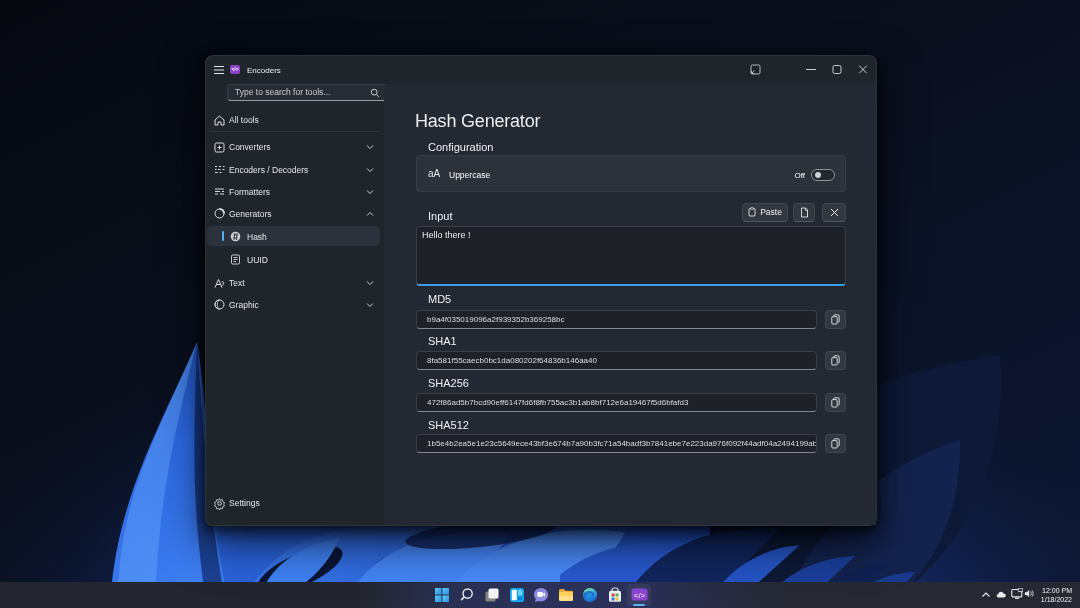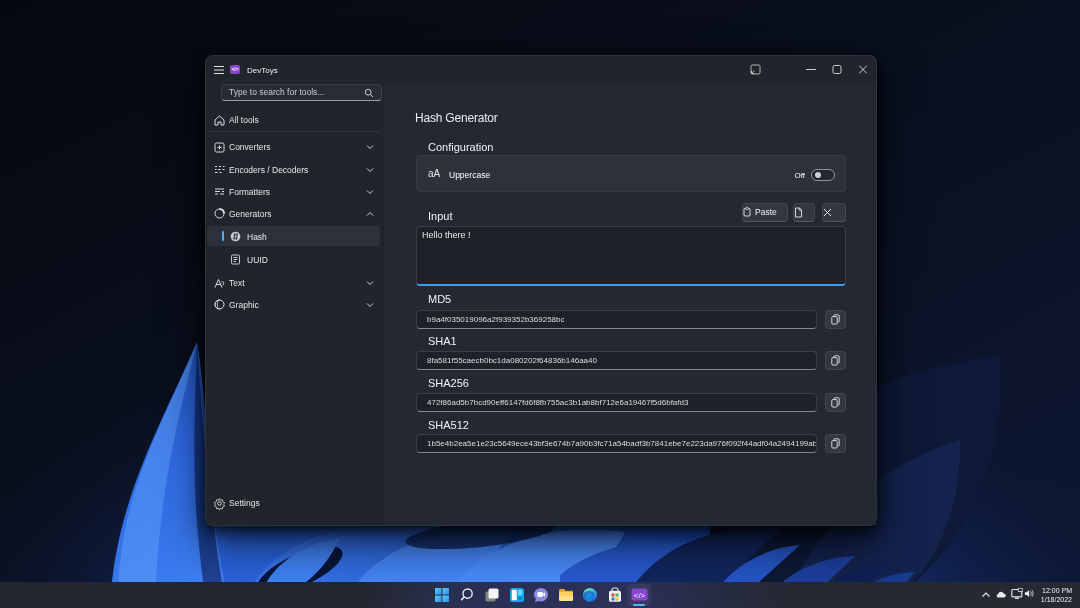--- a/index.html
+++ b/index.html
@@ -8,42 +8,42 @@
 #wall{position:absolute;left:0;top:0}
 
 #win{position:absolute;left:205px;top:55px;width:672px;height:471px;border-radius:8px;background:#20242b;box-shadow:0 18px 45px rgba(0,0,0,.62),0 8px 18px rgba(0,0,0,.5),0 3px 8px rgba(0,0,0,.45);border:1px solid rgba(255,255,255,.065)}
 #titlebar{position:absolute;left:0;top:0;width:100%;height:27px}
 #hamb{position:absolute;left:8px;top:9.5px;width:10px;height:8px}
 #applogo{position:absolute;left:24px;top:9px;width:10px;height:9px;border-radius:2px;background:#8b43c9;color:#fff;font-size:5px;line-height:9px;text-align:center;font-weight:bold}
 #apptitle{position:absolute;left:41px;top:10px;font-size:8px;color:#eceded}
 .capbtn{position:absolute;top:0;width:30px;height:27px;display:flex;align-items:center;justify-content:center}
 
 #sidebar{position:absolute;left:0;top:27px;width:178px;bottom:0}
-#search{position:absolute;left:15px;top:0.5px;width:161px;height:17.5px;background:#282c34;border:1px solid #3a3e46;border-bottom-color:#9a9da3;border-radius:4px;font-size:8.5px;color:#cbccce;line-height:15px;padding-left:7px}
+#search{position:absolute;left:21px;top:0.5px;width:161px;height:17.5px;background:#282c34;border:1px solid #3a3e46;border-bottom-color:#9a9da3;border-radius:4px;font-size:8.5px;color:#cbccce;line-height:15px;padding-left:7px}
 #search .mag{position:absolute;right:7px;top:3px}
 .nav{position:absolute;left:0;width:178px;height:22px;font-size:8.5px;color:#e6e7e9}
 .nav .ic{position:absolute;left:7px;top:4.5px;width:13px;height:13px;color:#dcdde0}
 .nav .ic2{position:absolute;left:22.5px;top:4.5px;width:13px;height:13px;color:#dcdde0}
 .nav .tx{position:absolute;left:23px;top:6px}
 .nav .tx2{position:absolute;left:41px;top:6px}
 .nav .ch{position:absolute;right:10px;top:8px}
 #sep{position:absolute;left:3px;top:47.5px;width:172px;height:1px;background:rgba(255,255,255,.07)}
 #selrow{position:absolute;left:0.5px;top:142.5px;width:173px;height:20.5px;background:#2c313b;border-radius:4px}
 #selbar{position:absolute;left:15.5px;top:148px;width:2.4px;height:10px;background:#55b0ef;border-radius:1.2px}
 
 #content{position:absolute;left:178px;top:27px;right:0;bottom:0;background:#242833;border-top-left-radius:6px}
-#ctitle{position:absolute;left:31px;top:28px;font-size:12px;font-weight:400;letter-spacing:-0.2px;color:#eceded}
+#ctitle{position:absolute;left:31px;top:28px;font-size:18px;font-weight:400;letter-spacing:-0.2px;color:#eceded}
 .lbl{position:absolute;left:44px;font-size:11px;color:#f0f1f2}
 #card{position:absolute;left:32px;top:72px;width:430px;height:37px;background:#2d3139;border:1px solid rgba(255,255,255,.05);border-radius:4px}
 #card .aA{position:absolute;left:11px;top:12px;font-size:10px;color:#e6e7e9}
 #card .nm{position:absolute;left:32px;top:14px;font-size:8.5px}
 #card .off{position:absolute;right:40px;top:14.5px;font-size:8px}
 #toggle{position:absolute;right:10px;top:13px;width:24px;height:12px;border:1px solid #8f9298;border-radius:6px;background:#23272e}
 #toggle i{position:absolute;left:2.5px;top:2px;width:6px;height:6px;border-radius:50%;background:#cfd1d4}
-.btn{position:absolute;height:19px;background:#33373f;border:1px solid rgba(255,255,255,.07);border-bottom-color:rgba(255,255,255,.16);border-radius:4px;display:flex;align-items:center;justify-content:flex-start;font-size:8.5px;color:#f0f1f2}
+.btn{position:absolute;height:19px;background:#33373f;border:1px solid rgba(255,255,255,.07);border-bottom-color:rgba(255,255,255,.16);border-radius:4px;display:flex;align-items:center;justify-content:center;font-size:8.5px;color:#f0f1f2}
 #ta{position:absolute;left:32px;top:143px;width:430px;height:60px;background:#1e2128;border:1px solid #3a3e45;border-bottom:2px solid #3e9ee5;border-radius:4px;font-size:9px;color:#eceded;padding:3px 5px}
 .hin{position:absolute;left:32px;width:401px;height:19px;background:#1e2128;border:1px solid #3a3e45;border-bottom-color:#84878d;border-radius:4px;font-size:8px;color:#dcdde0;line-height:17px;padding-left:10px;white-space:nowrap;overflow:hidden}
 .cpy{position:absolute;left:441px;width:21px;height:19px;background:#33373f;border:1px solid rgba(255,255,255,.07);border-radius:4px;display:flex;align-items:center;justify-content:center}
 
 #taskbar{position:absolute;left:0;top:582px;width:1080px;height:26px;background:linear-gradient(90deg,#23262e 0%,#23262e 33%,#2a3052 42%,#2b3158 50%,#2b3158 59%,#272c44 66%,#262933 73%,#262932 100%)}
 .tic{position:absolute;top:587px;width:16px;height:16px}
 #devact{position:absolute;left:627px;top:584px;width:24px;height:22px;background:rgba(255,255,255,.06);border-radius:4px}
 #devund{position:absolute;left:633px;top:604px;width:12px;height:2px;background:#5ab3f0;border-radius:1px}
 #clock{position:absolute;right:8px;top:587px;font-size:7px;text-align:right;line-height:8.5px;color:#f2f3f4}
 </style>
@@ -178,21 +178,21 @@
     <path d="M7.4,4 C8.1,4.9 8.1,7.1 7.4,8 M9,2.8 C10.3,4.2 10.3,7.8 9,9.2" fill="none" stroke="#e9eaec" stroke-width="0.9" stroke-linecap="round"></path>
   </svg>
 <div id="clock">12:00 PM<br>1/18/2022</div>
 
 <div id="win">
   <div id="titlebar">
     <svg id="hamb" width="10" height="8" viewBox="0 0 10 8">
         <path d="M0,0.5 H10 M0,4 H10 M0,7.5 H10" stroke="#e3e4e6" stroke-width="1"></path>
       </svg>
     <div id="applogo">&lt;/&gt;</div>
-    <div id="apptitle">DevToys</div>
+    <div id="apptitle">Encoders</div>
     <svg class="capbtn" style="right:108px;width:26px" viewBox="0 0 26 27">
         <g stroke="#c7c8cb" stroke-width="0.9" fill="none">
           <rect x="9" y="9" width="9" height="9" rx="1.5"></rect>
           <path d="M12.5,14.5 L9.5,17.5 M9.5,14.8 L9.5,17.5 L12.2,17.5"></path>
         </g>
       </svg>
     <svg class="capbtn" style="right:52px;width:26px" viewBox="0 0 26 27">
         <path d="M8,13.5 L18,13.5" stroke="#c9cacc" stroke-width="1"></path>
       </svg>
     <svg class="capbtn" style="right:26px;width:26px" viewBox="0 0 26 27">

